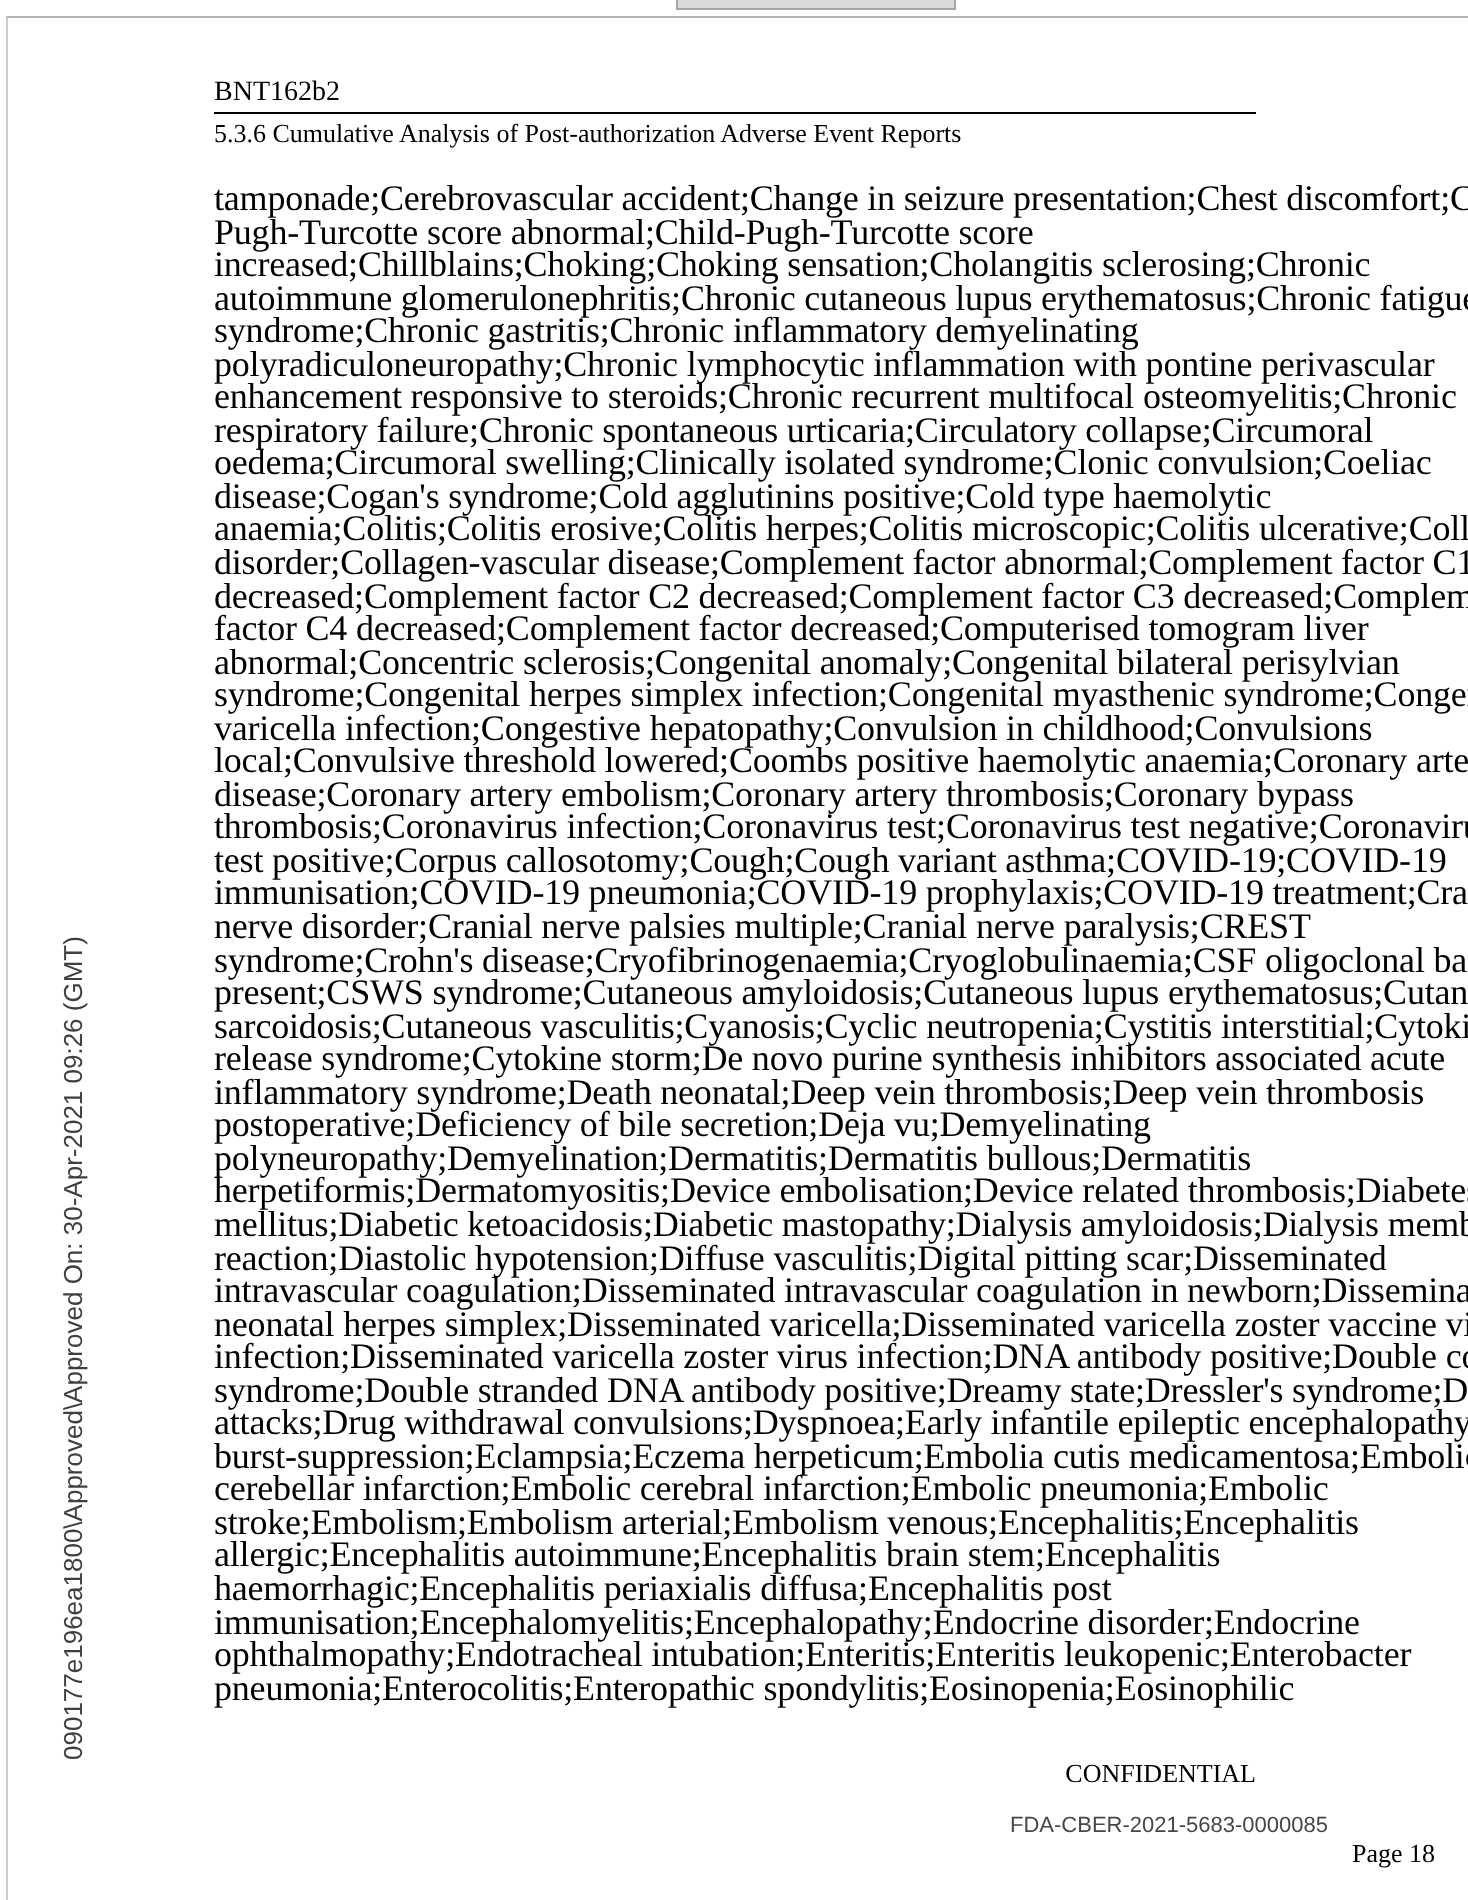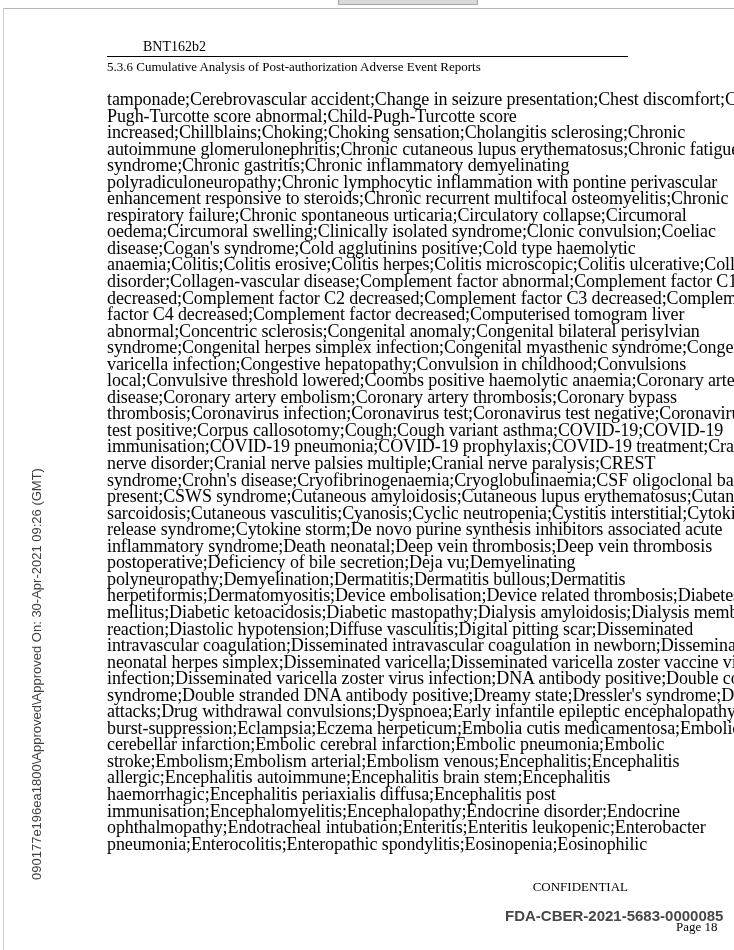--- a/index.html
+++ b/index.html
@@ -25,21 +25,20 @@
     border: 1px solid #a6a6a6;
     border-top: none;
     box-sizing: border-box;
     z-index: 3;
   }
   .doc-id {
     position: absolute;
     left: 107px; top: 39px;
     font-size: 14px;
     line-height: 15px;
-    margin-left: 36px;
   }
   .header-rule {
     position: absolute;
     left: 107px; top: 56px;
     width: 521px; height: 1px;
     background: #000;
   }
   .section-heading {
     position: absolute;
     left: 107px; top: 60px;
@@ -72,24 +71,23 @@
     width: 521px;
     text-align: right;
     font-size: 13px;
     line-height: 14.5px;
   }
   .fda-stamp {
     position: absolute;
     left: 505px; top: 907px;
     width: 145px;
     font-family: "Liberation Sans", "DejaVu Sans", sans-serif;
-    font-size: 15px;
+    font-size: 11px;
     color: #474747;
     white-space: nowrap;
-    font-weight: bold;
   }
   .outer-page-number {
     position: absolute;
     left: 676px; top: 919px;
     font-size: 13px;
     white-space: nowrap;
   }
 </style>
 </head>
 <body>

